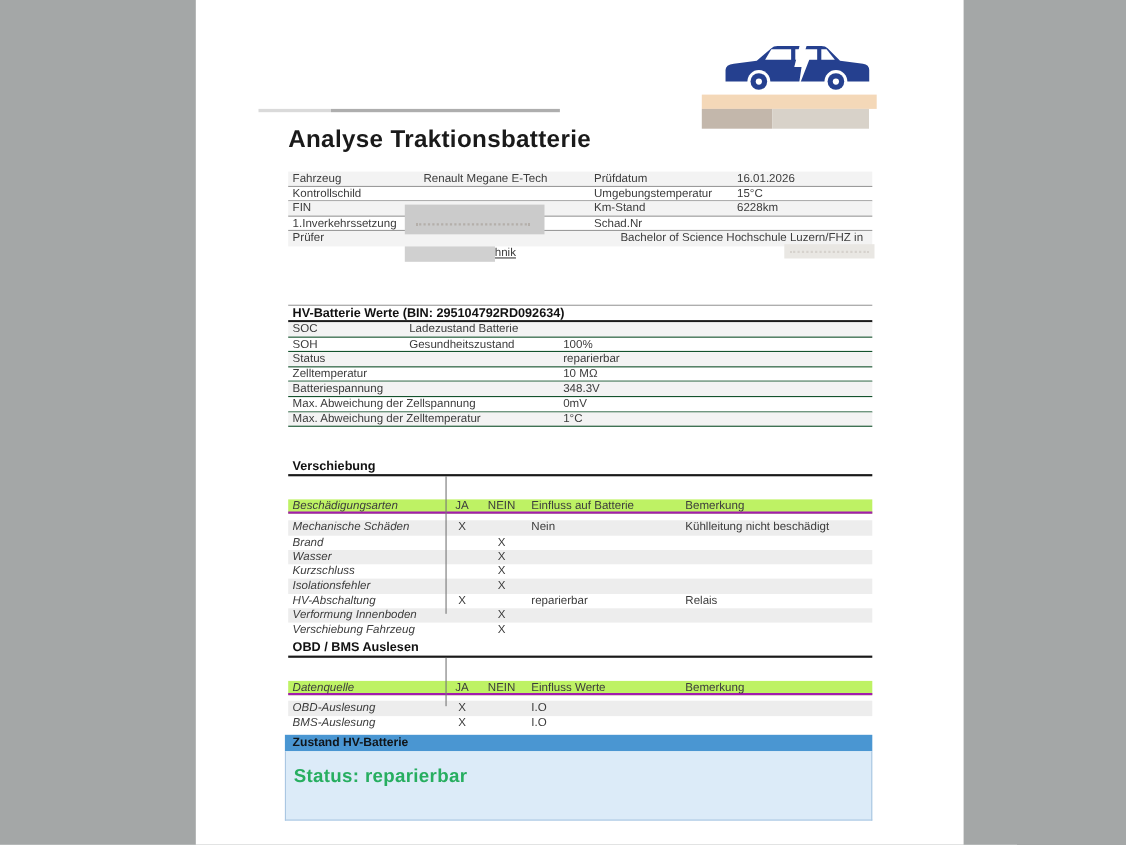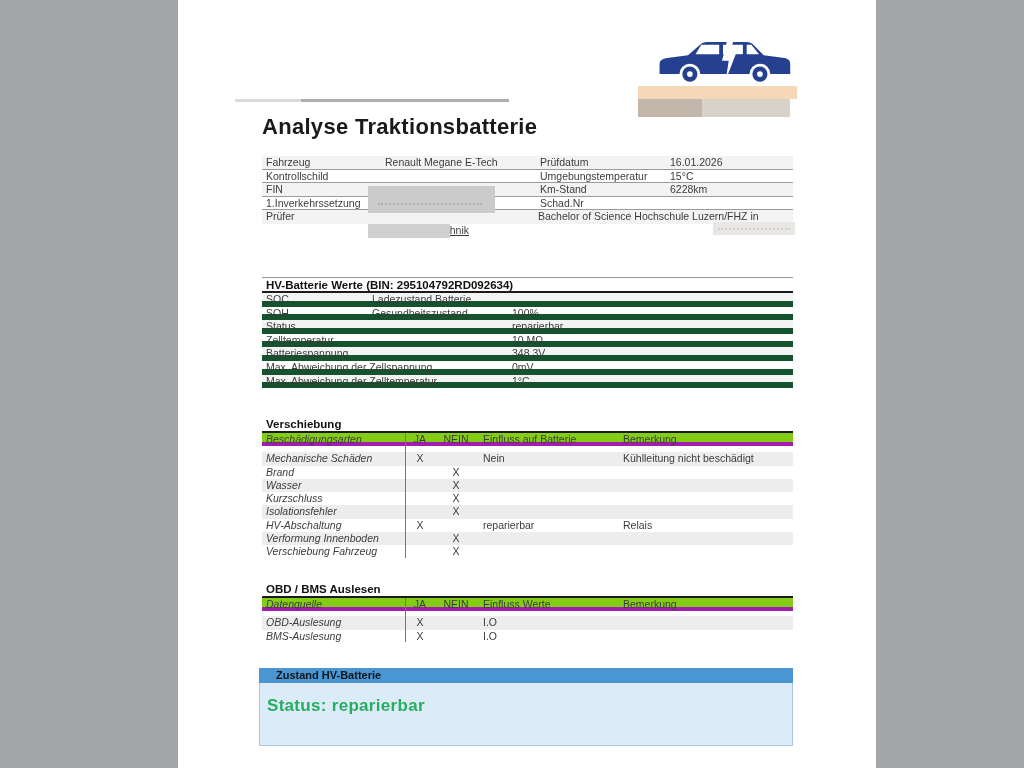--- a/index.html
+++ b/index.html
@@ -41,50 +41,50 @@
   }
   .thin-top { border-top:1px solid #9b9b9b; }
 
   
   .vt-row { display:grid; grid-template-columns:121px 155px 130px 1fr;
     height:13.5px; line-height:13.5px; font-size:10.5px;
     border-bottom:1px solid #9b9b9b; }
   .vt-row > span { overflow:hidden; white-space:nowrap; }
   .vt-row .c1 { padding-left:4px; }
   .vt-row .c2, .vt-row .c3, .vt-row .c4 { padding-left:2px; }
-  .vt-row.noline { border-bottom:none; }
+  .vt-row.noline { border-bottom:none;gap:26px; }
   .shade { background:#f3f3f3; }
   .vt-cont { height:13.5px; line-height:13.5px; font-size:10.5px; padding-left:123px;text-decoration:underline; }
   .pruefer-span { grid-column:2 / 5; padding-left:155px; }
 
   
   .hv-row { display:grid; grid-template-columns:108px 140px 1fr;
     height:13.6px; line-height:13.6px; font-size:10.5px;
-    border-bottom:6px solid #14532d; }
+    border-bottom:1px solid #14532d; }
   .hv-row .c1 { padding-left:4px; white-space:nowrap; }
   .hv-row .c2, .hv-row .c3 { padding-left:2px; white-space:nowrap; }
   .hv-row.wide .c1 { grid-column:1 / 3; }
 
   
   .an-row { display:grid; grid-template-columns:143px 30px 42px 140px 1fr;
     height:13.3px; line-height:13.3px; font-size:10.5px; }
   .an-row .lab { padding-left:4px; font-style:italic; white-space:nowrap; }
   .an-row .ja, .an-row .nein { text-align:center; }
   .an-row .inf, .an-row .bem { padding-left:6px; white-space:nowrap; }
-  .an-head { background:#84cc16; border-bottom:4px solid #a21caf; }
+  .an-head { background:#bef264; border-bottom:2px solid #a21caf;margin-top:21px; }
   .an-head .ja, .an-head .nein, .an-head .inf, .an-head .bem { font-style:normal; }
   .an-gap { height:6px; }
   .an-divider { position:absolute; left:143px; width:1px; background:#777; }
   .band { background:#ededed; }
 
   
   .status-head {
     left:81px; top:668px; width:534px; height:15px;
     background:#4a96d2; color:#10151a;
-    font-size:11px; font-weight:bold; line-height:15px; padding-left:17px;
+    font-size:11px; font-weight:bold; line-height:15px; padding-left:7px;
   }
   .status-body {
     left:81px; top:683px; width:534px; height:63px;
     background:#dcebf8; border:1px solid #aac7e2; border-top:none;
   }
   .status-text {
     margin:13px 0 0 7px; font-size:17px; font-weight:bold; color:#27ae60;
     letter-spacing:0.3px;
   }
 

